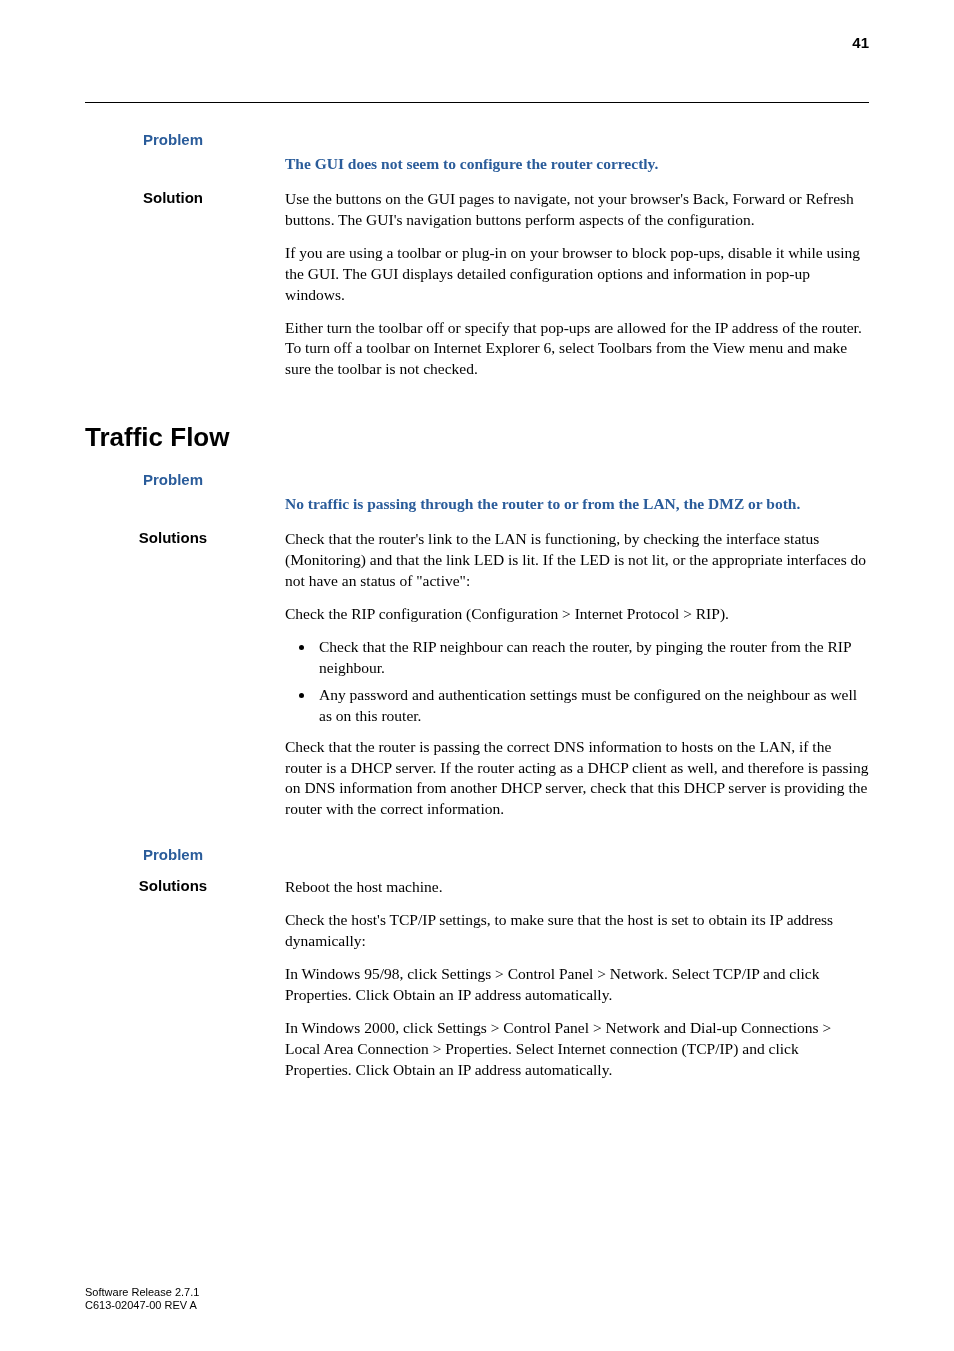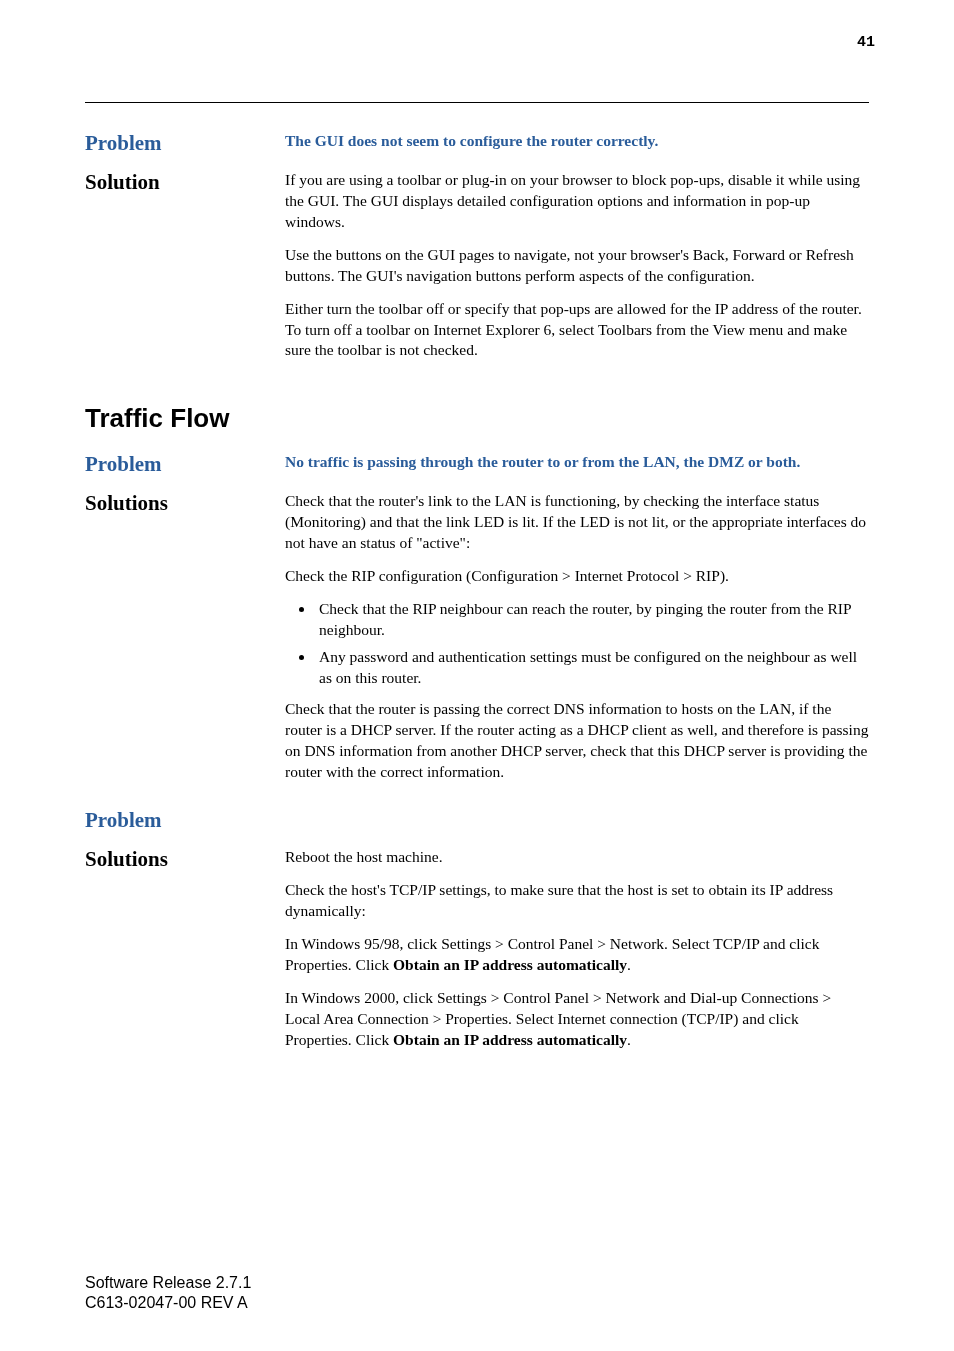--- a/index.html
+++ b/index.html
@@ -14,56 +14,57 @@
   }
   .page {
     padding: 48px 85px 40px 85px;
     box-sizing: border-box;
     height: 100%;
     position: relative;
   }
   .pagenum {
     position: absolute;
     top: 34px;
-    right: 79px;
-    font-family: Liberation Mono, monospace;
+    right: 85px;
+    font-family: Liberation Sans, sans-serif;
     font-weight: bold;
     font-size: 15px;
   }
   .hr {
     border: none;
     border-top: 1px solid #000;
     margin-top: 54px;
     margin-bottom: 28px;
   }
   .entry {
     display: flex;
     margin-bottom: 14px;
   }
   .label-col {
     width: 200px;
     flex: 0 0 200px;
-    text-align: left;
+    text-align: center;
     padding-right: 24px;
     box-sizing: border-box;
-    font-family: Liberation Serif, serif;
+    font-family: Liberation Sans, sans-serif;
     font-weight: bold;
-    font-size: 21px;
+    font-size: 15px;
   }
   .label-blue {
     color: #2a5c9a;
   }
   .body-col {
     flex: 1;
     font-size: 15.5px;
     line-height: 1.35;
   }
   .body-blue {
     color: #2a5c9a;
     font-weight: bold;
+    margin-top: 23px;
   }
   .section-heading {
     font-family: "Trebuchet MS", "Lucida Sans Unicode", Arial, sans-serif;
     font-weight: bold;
     font-size: 26px;
     margin-top: 30px;
     margin-bottom: 18px;
   }
   .para {
     margin-bottom: 12px;
@@ -74,45 +75,45 @@
   }
   ul.bullets li {
     margin-bottom: 6px;
     padding-left: 4px;
   }
   .footer {
     position: absolute;
     bottom: 38px;
     left: 85px;
     font-family: "Trebuchet MS", "Lucida Sans Unicode", Arial, sans-serif;
-    font-size: 16px;
+    font-size: 11px;
     line-height: 1.25;
     color: #000;
   }
   .bold {
-    font-weight: bold;
+    font-weight: normal;
   }
 </style>
 </head>
 <body>
 
 <div class="page">
   <div class="pagenum">41</div>
   <hr class="hr">
 
   <div class="entry">
     <div class="label-col label-blue">Problem</div>
     <div class="body-col body-blue">The GUI does not seem to configure the router correctly.</div>
   </div>
 
   <div class="entry">
     <div class="label-col">Solution</div>
     <div class="body-col">
+      <div class="para">Use the buttons on the GUI pages to navigate, not your browser's Back, Forward or Refresh buttons. The GUI's navigation buttons perform aspects of the configuration.</div>
       <div class="para">If you are using a toolbar or plug-in on your browser to block pop-ups, disable it while using the GUI. The GUI displays detailed configuration options and information in pop-up windows.</div>
-      <div class="para">Use the buttons on the GUI pages to navigate, not your browser's Back, Forward or Refresh buttons. The GUI's navigation buttons perform aspects of the configuration.</div>
       <div class="para">Either turn the toolbar off or specify that pop-ups are allowed for the IP address of the router. To turn off a toolbar on Internet Explorer 6, select Toolbars from the View menu and make sure the toolbar is not checked.</div>
     </div>
   </div>
 
   <div class="section-heading">Traffic Flow</div>
 
   <div class="entry">
     <div class="label-col label-blue">Problem</div>
     <div class="body-col body-blue">No traffic is passing through the router to or from the LAN, the DMZ or both.</div>
   </div>

